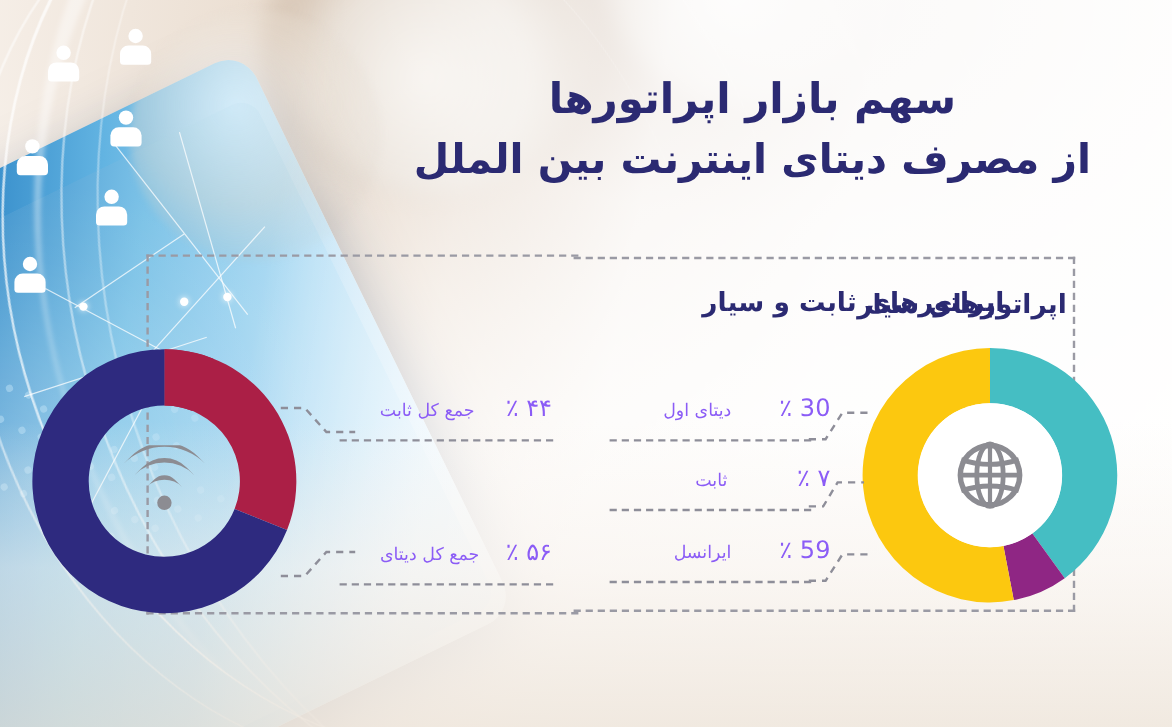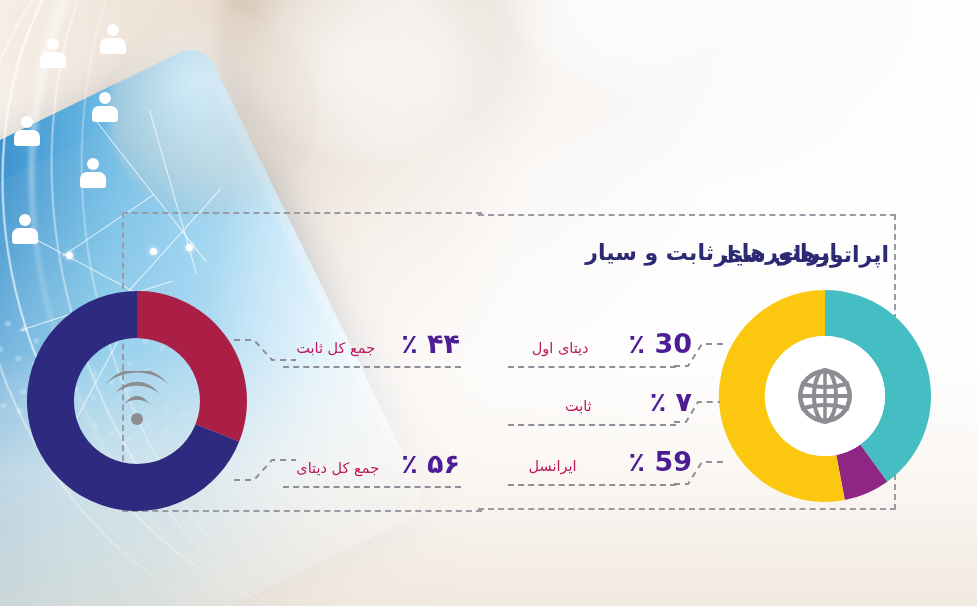--- a/index.html
+++ b/index.html
@@ -219,28 +219,28 @@
 
   
   .row {
     position: absolute;
     z-index: 8;
     display: flex;
     align-items: baseline;
     direction: rtl;
   }
   .row .label {
-    color: #be185d;
+    color: #8b5cf6;
     font-size: 14.5px;
     white-space: nowrap;
   }
   .row .value {
-    color: #4c1d95;
-    font-weight: bold;
-    font-size: 27px;
+    color: #8b5cf6;
+    font-weight: normal;
+    font-size: 20px;
     white-space: nowrap;
     letter-spacing: 1px;
   }
   .dash-underline {
     position: absolute;
     height: 0;
     border-top: 2px dashed #8e8e99;
     z-index: 7;
   }
   .leader { position: absolute; z-index: 7; }
@@ -368,20 +368,24 @@
     <div class="swoosh sw-big"></div>
     <div class="swoosh sw-2"></div>
     <div class="swoosh sw-3"></div>
     <div class="swoosh sw-4"></div>
     <div class="swoosh sw-5"></div>
   </div>
 
   <div class="bg-layer bg-whitewash"></div>
   <div class="bg-layer bg-bottomfade"></div>
 
+  <div class="title-wrap">
+    <div class="title-line l1">سهم بازار اپراتورها</div>
+    <div class="title-line l2">از مصرف دیتای اینترنت بین الملل</div>
+  </div>
 
   <div class="panel panel-left"></div>
   <div class="panel panel-right"></div>
 
   <div class="panel-title left">اپراتورهای ثابت و سیار</div>
   <div class="panel-title right">اپراتورهای سیار</div>
 
   <div class="donut" id="donut-left">
     <svg width="238" height="238" viewBox="0 0 238 238" aria-hidden="true">
 
@@ -470,21 +474,21 @@
   </div>
   <div class="dash-underline" style="left:508px; top:424px; width:168px;"></div>
   <div class="leader" style="left:672px; top:392px;">
     <svg width="50" height="36" viewBox="0 0 50 36" aria-hidden="true">
       <polyline points="2,30 14,30 26,10 48,10" fill="none" stroke="#8e8e99" stroke-width="2" stroke-dasharray="6 5"></polyline>
     </svg>
   </div>
 
   <div class="row" style="left:512px; top:446px; width:180px; justify-content:flex-start;">
     <span class="value">59 ٪</span>
-    <span class="label" style="margin-right:52px;text-align:center;">ایرانسل</span>
+    <span class="label" style="margin-right:40px;text-align:center;">ایرانسل</span>
   </div>
   <div class="dash-underline" style="left:508px; top:484px; width:168px;"></div>
   <div class="leader" style="left:672px; top:450px;">
     <svg width="56" height="40" viewBox="0 0 56 40" aria-hidden="true">
       <polyline points="2,34 16,34 30,12 54,12" fill="none" stroke="#8e8e99" stroke-width="2" stroke-dasharray="6 5"></polyline>
     </svg>
   </div>
 
 </div>
 

